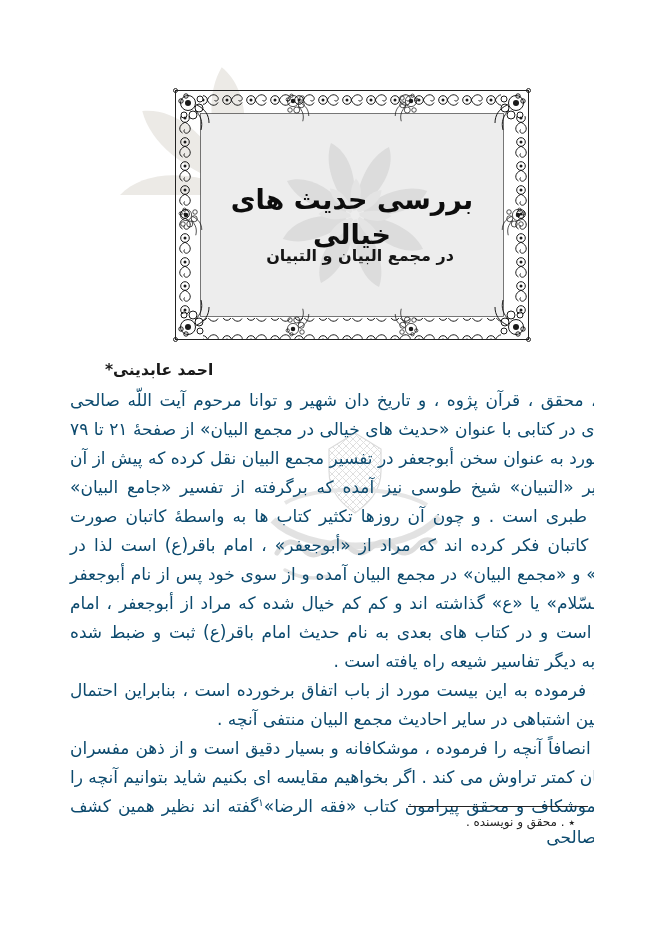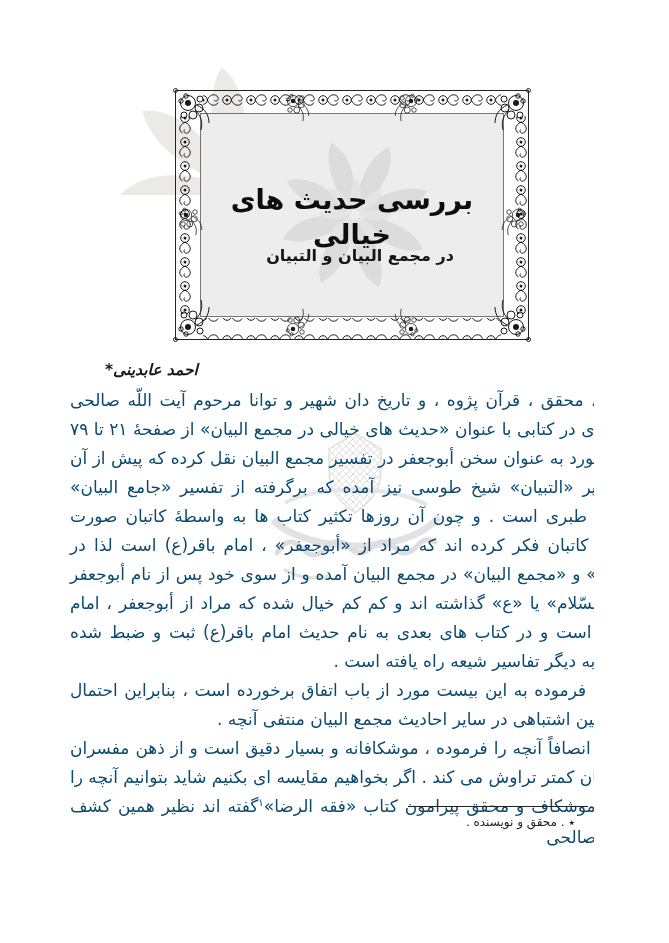--- a/index.html
+++ b/index.html
@@ -25,21 +25,21 @@
     position:absolute;left:30px;right:14px;top:158px;
     text-align:center;direction:rtl;
     font-size:16px;font-weight:bold;color:#161616;
   }
   
   .corner-flower{position:absolute;left:95px;top:45px;}
   .stamp{position:absolute;left:255px;top:425px;opacity:.55;}
   
   .author-line{
     position:absolute;left:105px;top:361px;
-    direction:rtl;font-size:15.5px;font-weight:bold;white-space:nowrap;font-style:italic;
+    direction:rtl;font-size:15.5px;font-weight:bold;white-space:nowrap;
   }
   .body-text{
     position:absolute;left:70px;top:386px;width:580px;
     direction:rtl;text-align:justify;
     font-size:17px;line-height:29px;color:#0c4a6e;
   }
   .body-text p{margin:0;text-indent:15px;}
   .fn-ref{font-size:10px;position:relative;top:-6px;}
   .footnote-rule{
     position:absolute;left:408px;top:806px;width:180px;height:0;

